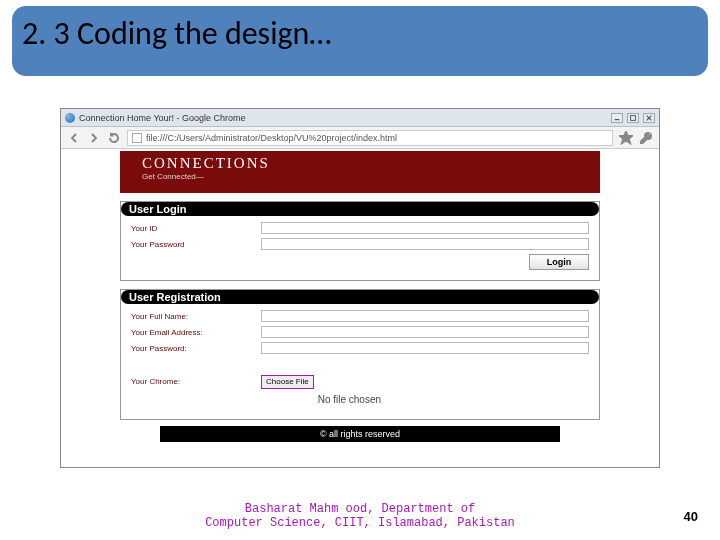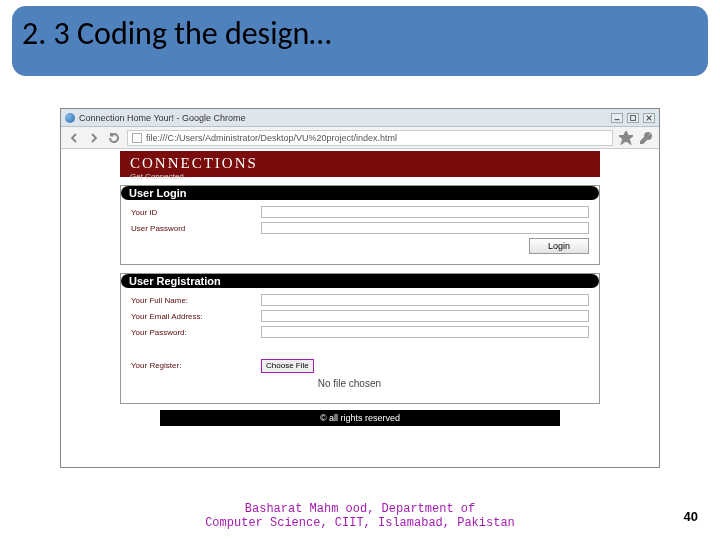--- a/index.html
+++ b/index.html
@@ -105,25 +105,25 @@
     align-items: center;
   }
   .page {
     width: 100%;
     display: flex;
     flex-direction: column;
     align-items: center;
   }
   .banner {
     width: 480px;
-    height: 26px;
+    height: 42px;
     background: #7b0c0c;
     margin-top: 2px;
     color: #fff;
-    padding: 4px 10px;
+    padding: 4px 22px;
     position: relative;
   }
   .banner .brand {
     font-family: "Georgia", serif;
     font-size: 15px;
     letter-spacing: 2px;
   }
   .banner .tagline {
     font-size: 8px;
     color: #d9d9d9;
@@ -184,20 +184,21 @@
     margin-top: 4px;
   }
   .btn {
     height: 16px;
     min-width: 60px;
     border: 1px solid #999;
     background: linear-gradient(#fefefe,#e4e4e4);
     font-size: 9px;
     display: flex; align-items: center; justify-content: center;
     padding: 0 10px;
+    font-weight: bold;
   }
 
   .footer-bar {
     width: 400px;
     background: #000;
     color: #fff;
     font-size: 9px;
     text-align: center;
     padding: 3px 0;
     margin-top: 6px;
@@ -298,21 +299,21 @@
         </div>
 
         <div class="form-block">
           <div class="form-head">User Login</div>
           <div class="form-body">
             <div class="field-row">
               <div class="field-label">Your ID</div>
               <div class="field-input"></div>
             </div>
             <div class="field-row">
-              <div class="field-label">User Password</div>
+              <div class="field-label">Your Password</div>
               <div class="field-input"></div>
             </div>
             <div class="btn-row">
               <div class="btn">Login</div>
             </div>
           </div>
         </div>
 
         <div class="form-block">
           <div class="form-head">User Registration</div>
@@ -323,21 +324,21 @@
             </div>
             <div class="field-row">
               <div class="field-label">Your Email Address:</div>
               <div class="field-input"></div>
             </div>
             <div class="field-row">
               <div class="field-label">Your Password:</div>
               <div class="field-input"></div>
             </div>
             <div class="field-row">
-              <div class="field-label">Your Register:</div>
+              <div class="field-label">Your Chrome:</div>
               <div class="file-field">
                 <div class="file-btn">Choose File</div>
                 <div class="file-status">No file chosen</div>
               </div>
             </div>
           </div>
         </div>
 
         <div class="footer-bar">© all rights reserved</div>
 

